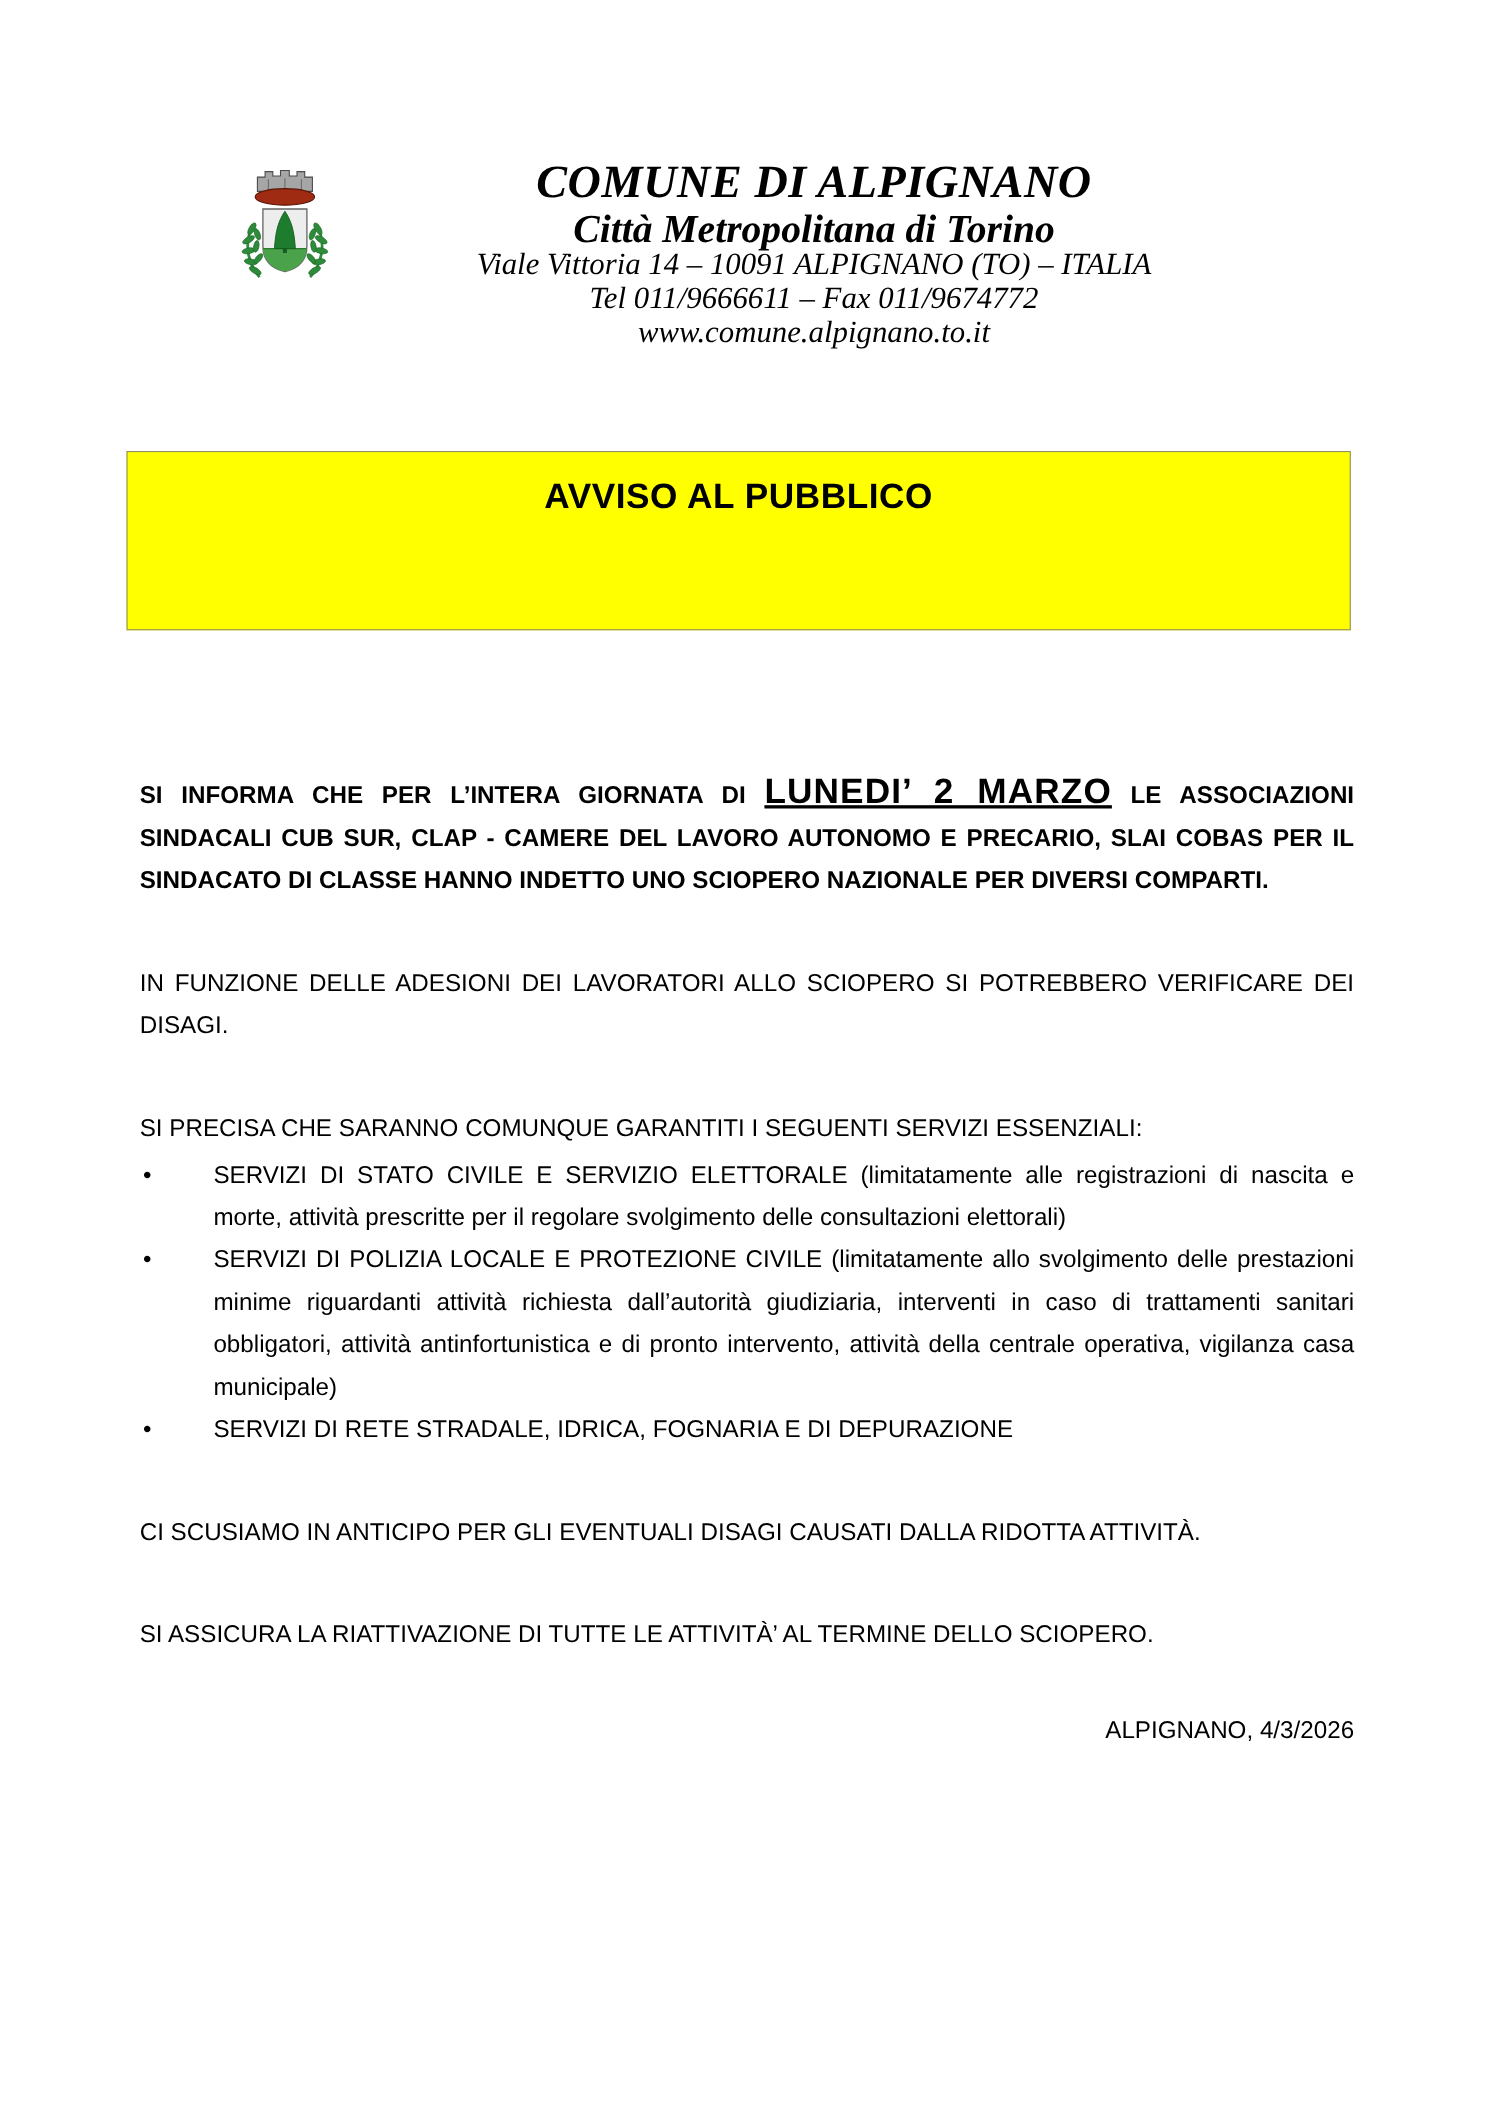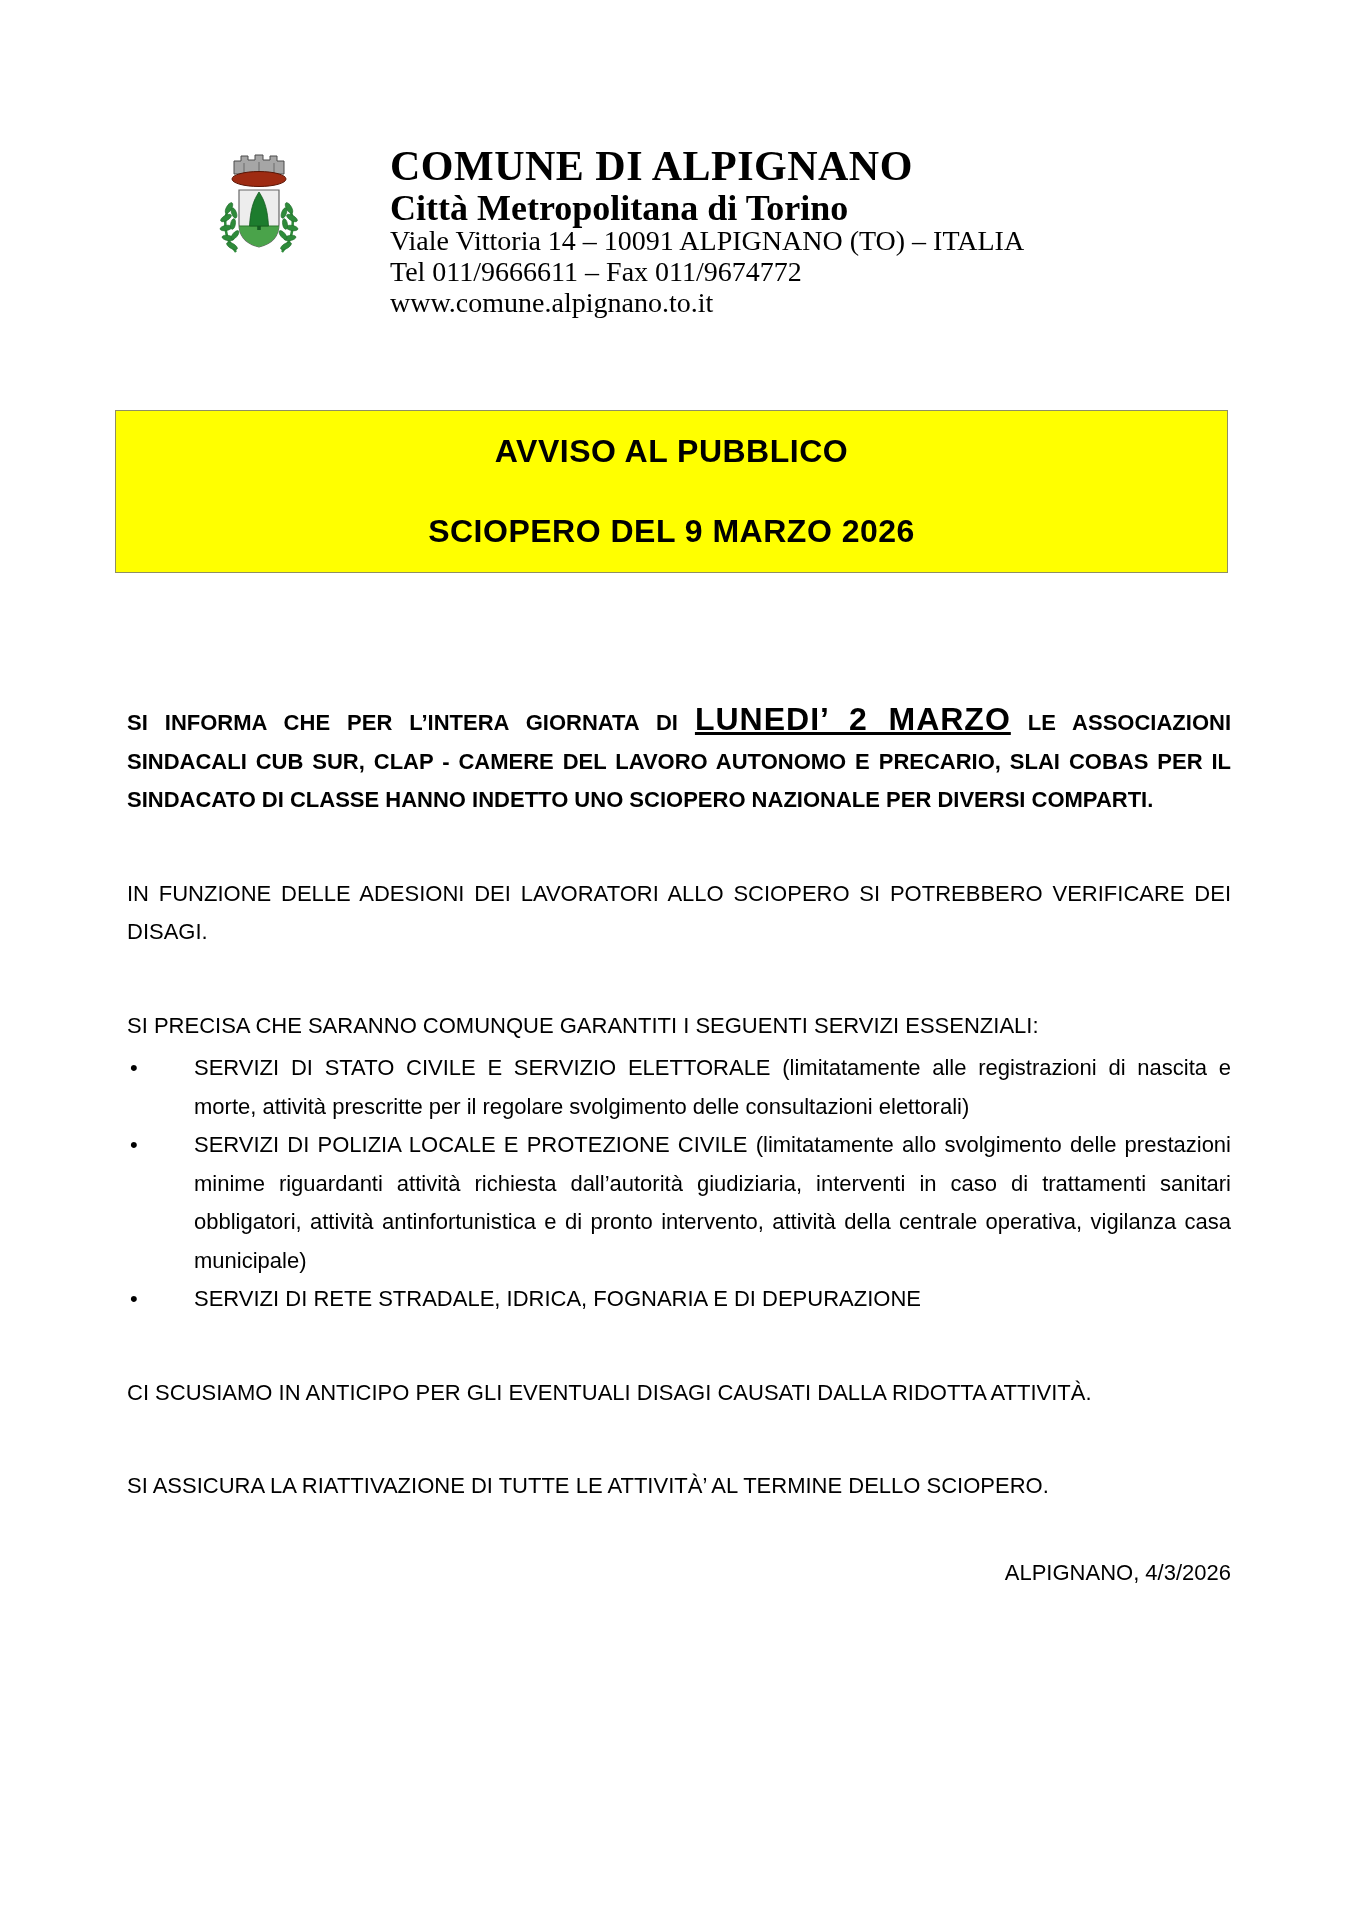--- a/index.html
+++ b/index.html
@@ -9,21 +9,23 @@
     background:#ffffff;
     font-family:"Liberation Sans", sans-serif;
     color:#000;
     overflow:hidden;
   }
 
   
   .crest { position:absolute; left:214px; top:150px; width:90px; height:114px; }
   .header-text {
     position:absolute; left:390px; top:142px; width:700px;
+    text-align:center;
     font-family:"Liberation Serif", serif;
+    font-style:italic;
   }
   .header-title  { font-size:42px; font-weight:bold; line-height:48px; letter-spacing:0.5px; white-space:nowrap; }
   .header-sub    { font-size:36px; font-weight:bold; line-height:33px; margin-top:2px; }
   .header-line   { font-size:28px; line-height:31px; }
 
   
   .banner {
     position:absolute; left:115px; top:410px; width:1113px; height:163px;
     box-sizing:border-box;
     background:#FFFF00;
@@ -111,21 +113,20 @@
   <div class="header-text">
     <div class="header-title">COMUNE DI ALPIGNANO</div>
     <div class="header-sub">Città Metropolitana di Torino</div>
     <div class="header-line">Viale Vittoria 14 – 10091 ALPIGNANO (TO) –  ITALIA</div>
     <div class="header-line">Tel 011/9666611 –  Fax 011/9674772</div>
     <div class="header-line">www.comune.alpignano.to.it</div>
   </div>
 
   <div class="banner">
     <div class="banner-line first">AVVISO AL PUBBLICO</div>
-    <div class="banner-line second">SCIOPERO DEL 9 MARZO 2026</div>
   </div>
 
   <div class="content">
 
     <p class="para-announce"><span>SI INFORMA CHE PER L’INTERA GIORNATA DI </span><span class="strike-date">LUNEDI’ 2 MARZO</span><span> LE ASSOCIAZIONI SINDACALI CUB SUR, CLAP - CAMERE DEL LAVORO AUTONOMO E PRECARIO, SLAI COBAS PER IL SINDACATO DI CLASSE HANNO INDETTO UNO SCIOPERO NAZIONALE PER DIVERSI COMPARTI.</span></p>
 
     <p>IN FUNZIONE DELLE ADESIONI DEI LAVORATORI ALLO SCIOPERO SI POTREBBERO VERIFICARE DEI DISAGI.</p>
 
     <p class="para-services">SI PRECISA CHE SARANNO COMUNQUE GARANTITI I SEGUENTI SERVIZI ESSENZIALI:</p>
 

